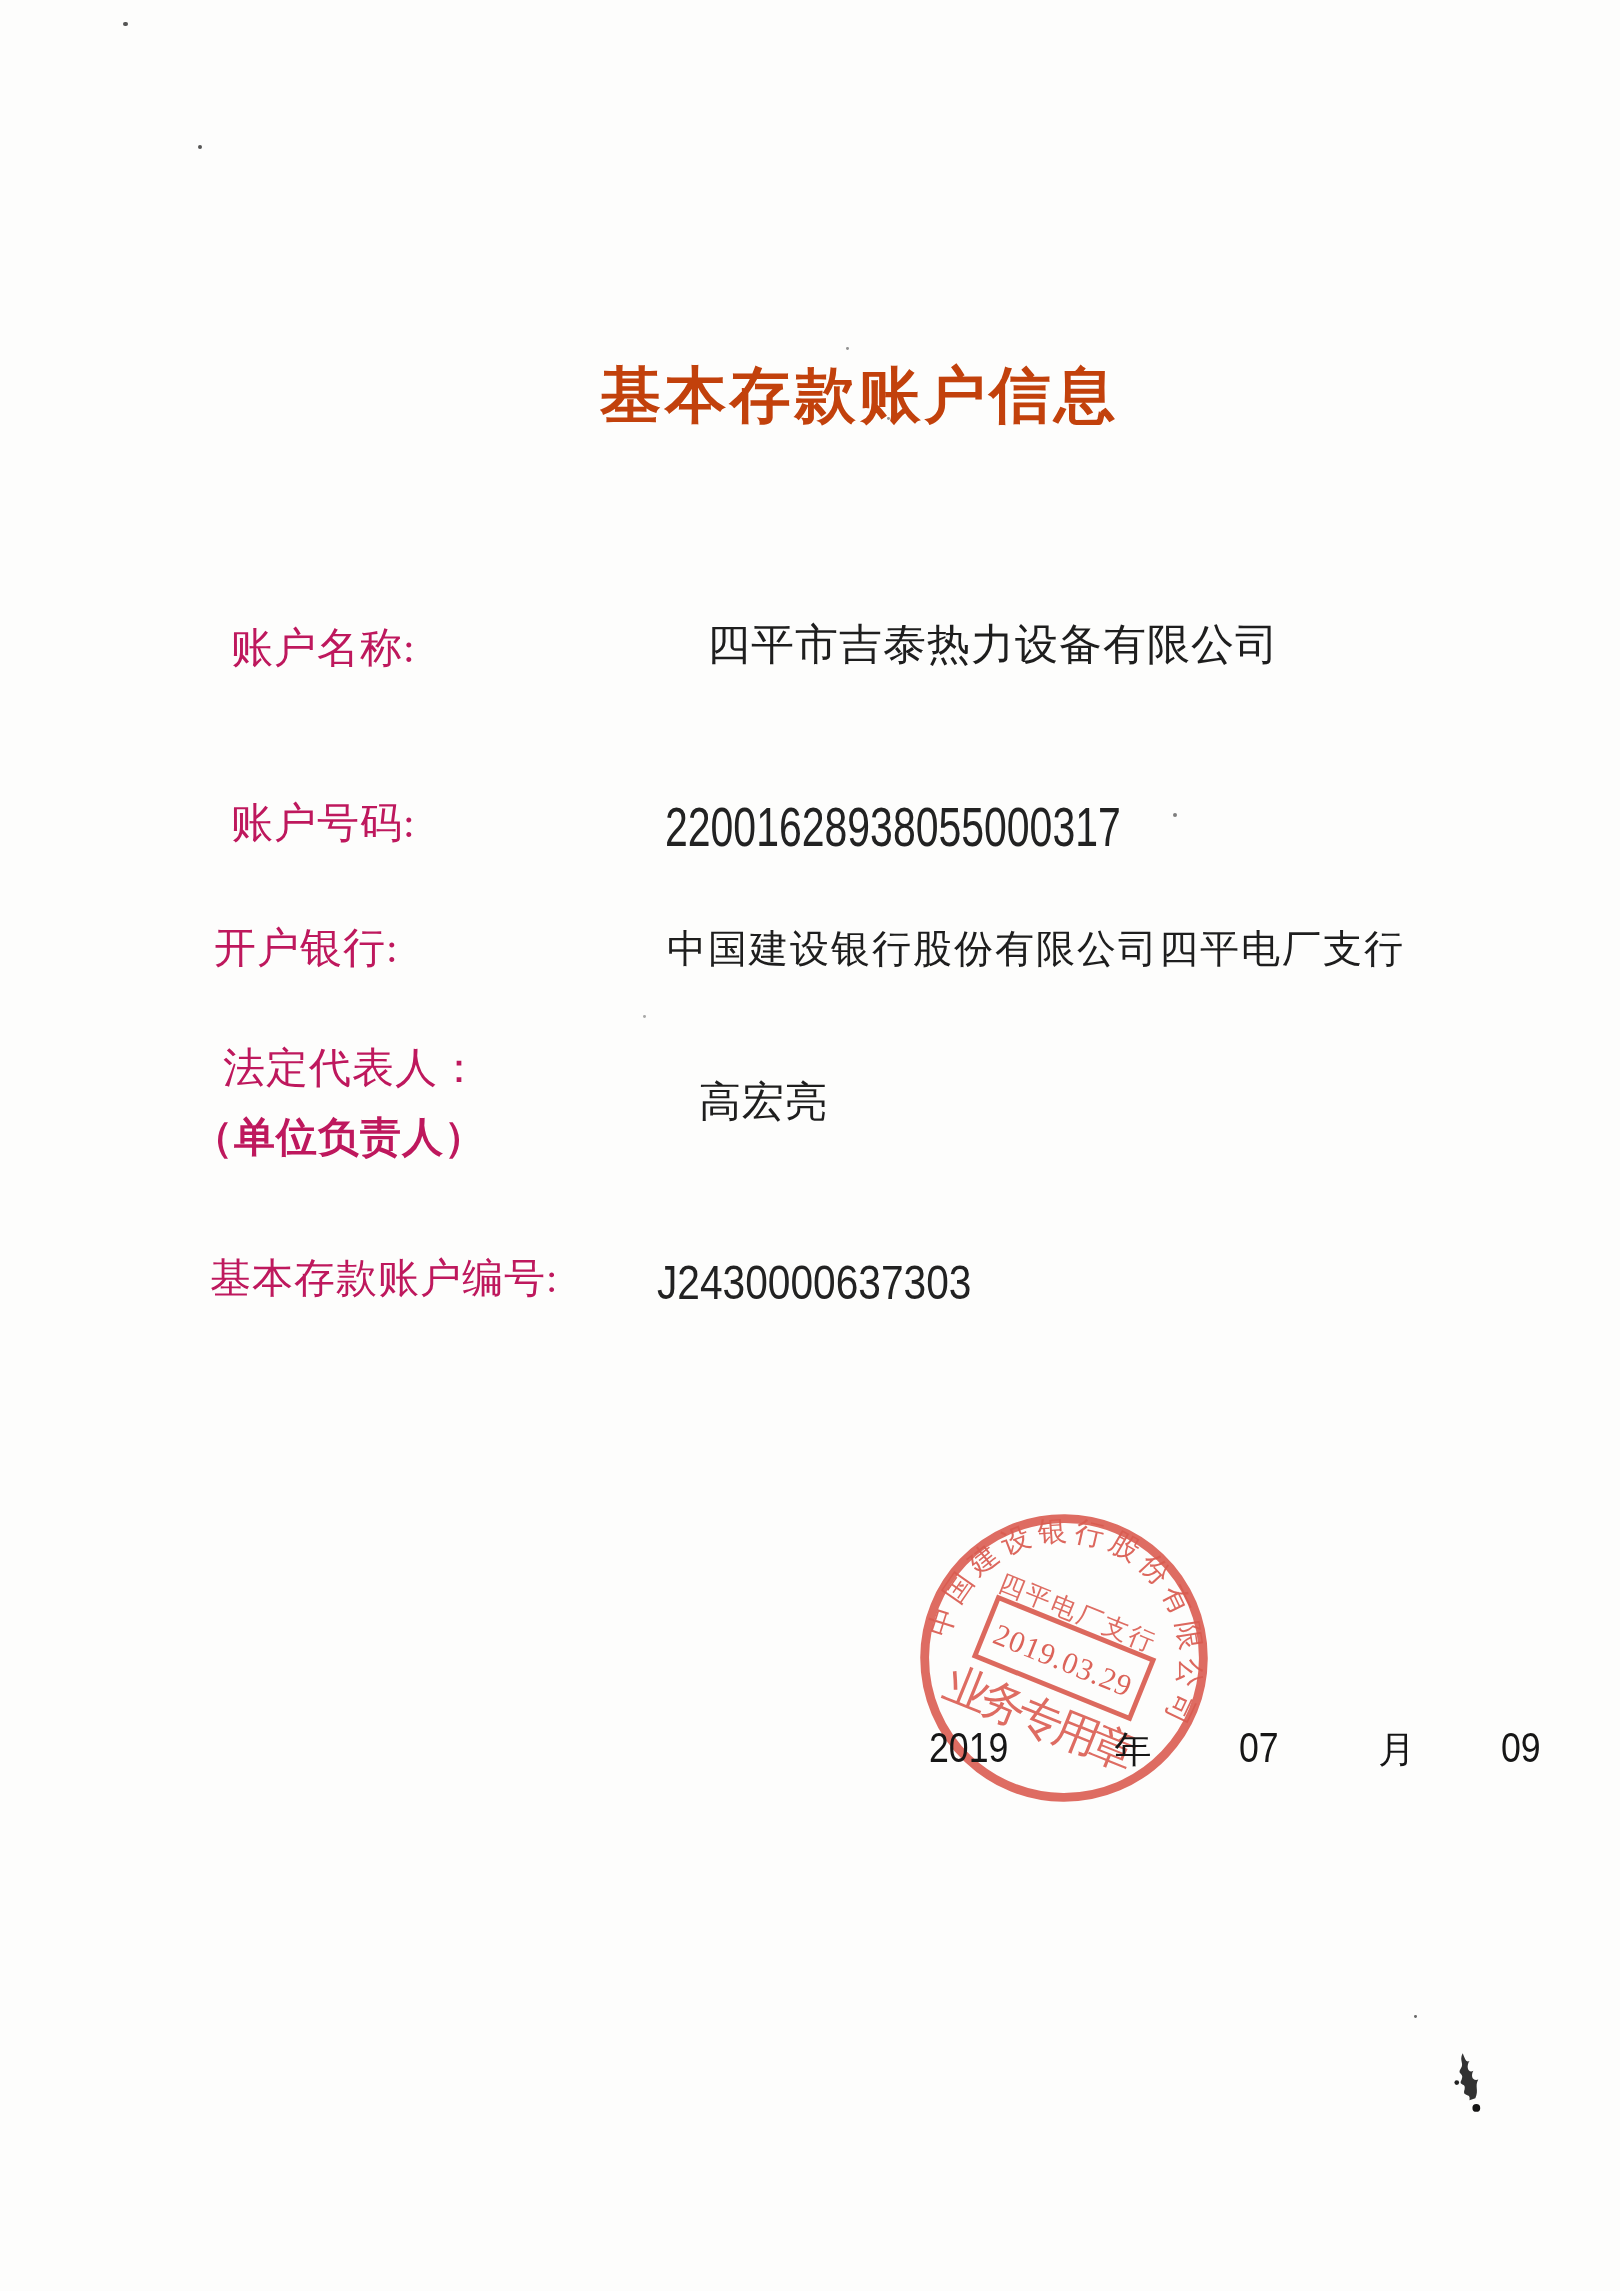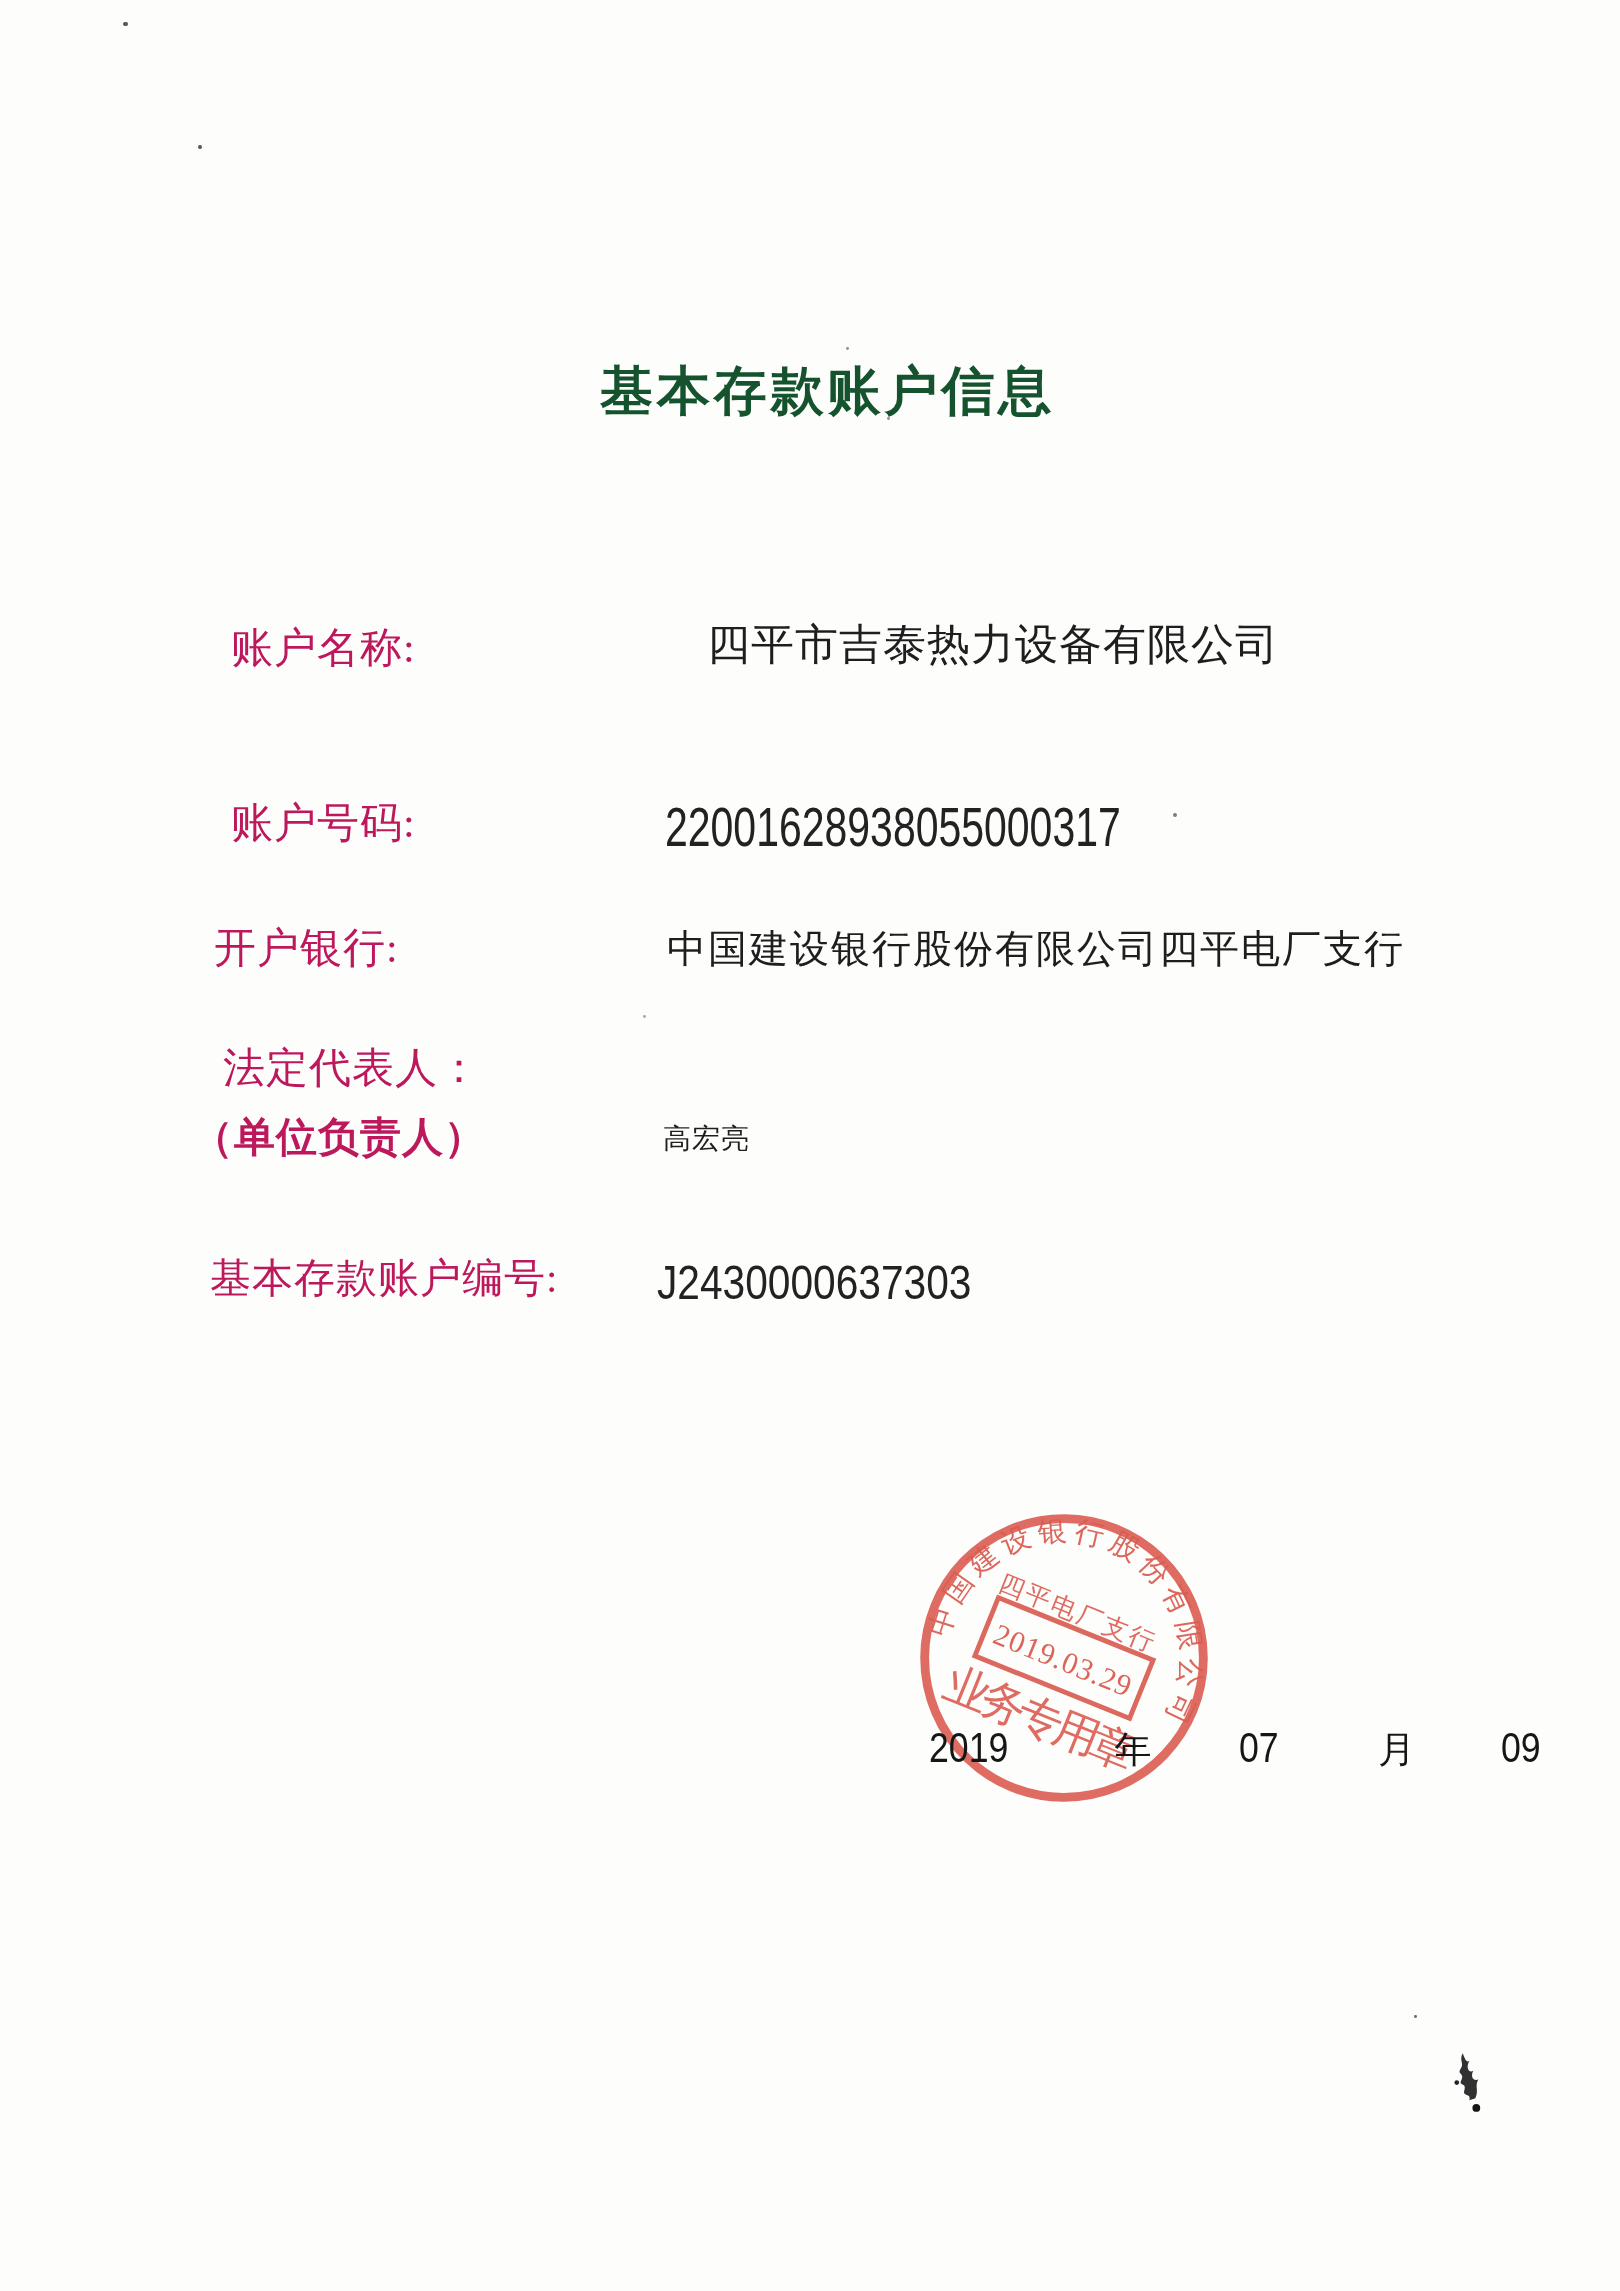--- a/index.html
+++ b/index.html
@@ -4,37 +4,37 @@
 <style>
   html,body{margin:0;padding:0;}
   body{
     width:1620px;height:2292px;position:relative;overflow:hidden;
     background:#fdfdfc;
     font-family:"Liberation Serif","DejaVu Serif",serif;
     color:#1d1d1d;
   }
   .abs{position:absolute;white-space:nowrap;line-height:1;}
   .doc-title{
-    left:600px;top:365px;font-size:53px;font-weight:bold;letter-spacing:3.9px;color:#14532d;text-align:right;
+    left:600px;top:365px;font-size:61px;font-weight:bold;letter-spacing:3.9px;color:#c2410c;text-align:right;
   }
   .lbl{font-size:42px;color:#be185d;letter-spacing:1px;}
   .val{font-size:43px;color:#1e1e1e;letter-spacing:1px;}
   .num{
     font-family:"Liberation Sans","DejaVu Sans",sans-serif;
     color:#222;display:inline-block;transform-origin:left top;
   }
   .r1l{left:231px;top:627px;}
   .r1v{left:667px;top:623px;margin-left:40px;}
   .r2l{left:231px;top:802px;}
   .r2v{left:665px;top:800px;font-size:55px;transform:scaleX(.745);letter-spacing:0;}
   .r3l{left:214px;top:927px;}
   .r3v{left:667px;top:929px;font-size:39px;letter-spacing:2px;}
   .r4l1{left:223px;top:1047px;}
   .r4l2{left:192px;top:1117px;font-size:41px;font-weight:bold;}
-  .r4v{left:663px;top:1081px;font-size:28px;margin-top:44px;}
+  .r4v{left:699px;top:1081px;font-size:42px;}
   .r5l{left:210px;top:1258px;font-size:41px;}
   .r5v{left:657px;top:1258px;font-size:49px;transform:scaleX(.83);letter-spacing:0;}
   .issue-date{
     left:929px;top:1727px;z-index:3;display:flex;align-items:baseline;color:#161616;gap:47px;
   }
   .issue-date .dnum{
     font-family:"Liberation Sans","DejaVu Sans",sans-serif;
     font-size:42px;display:inline-block;transform:scaleX(.85);transform-origin:left bottom;
   }
   .issue-date .dcjk{font-size:37px;}

